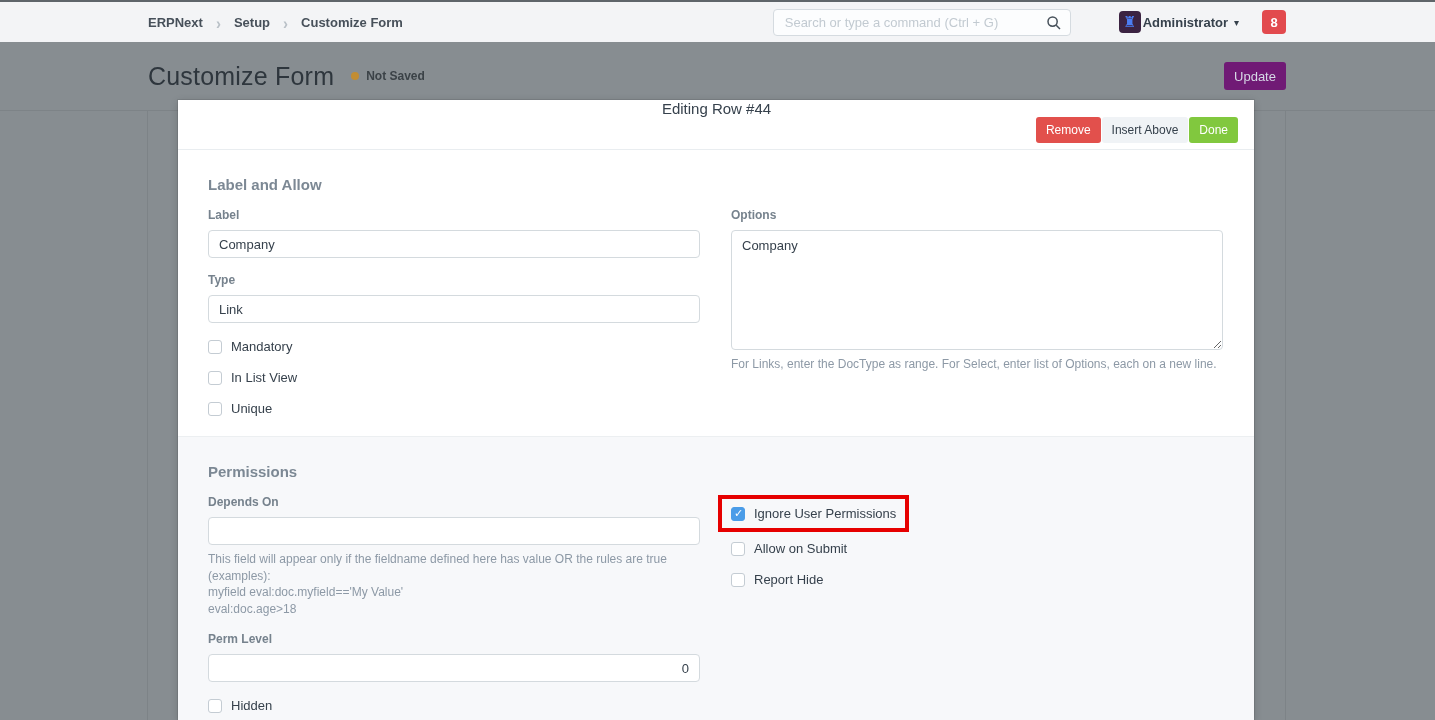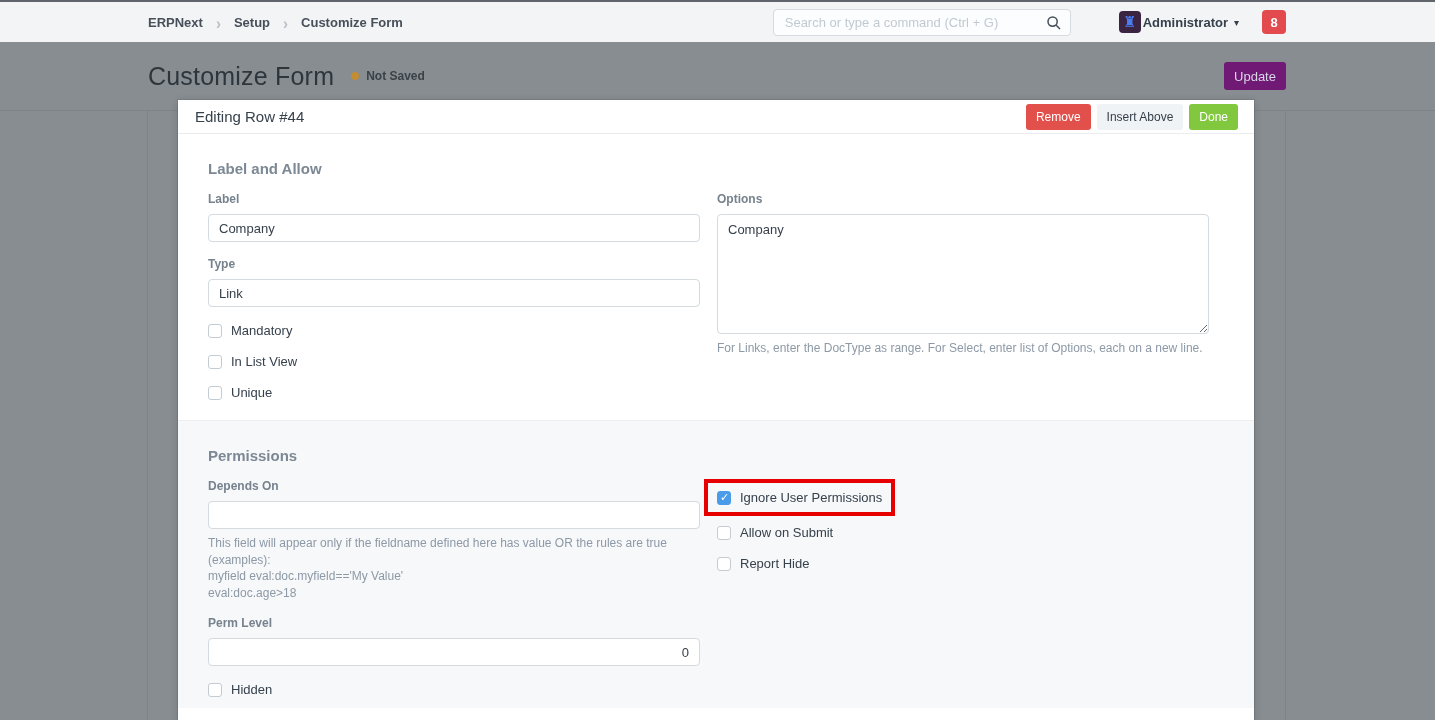--- a/index.html
+++ b/index.html
@@ -71,40 +71,40 @@
   .v-line.left { left:147px; }
   .v-line.right { left:1285px; }
 
   
   .panel {
     position:absolute; left:178px; top:100px; width:1076px; height:620px;
     background:#fff; z-index:5;
     box-shadow:0 0 0 1px rgba(0,0,0,.08), 0 2px 8px rgba(0,0,0,.18);
   }
   .panel-head {
-    height:34px; display:flex; align-items:center;
-    padding:0 16px 0 17px; border-bottom:1px solid #e9edf0;
+    height:50px; display:flex; align-items:center;
+    padding:0 16px 0 17px; border-bottom:1px solid #e9edf0;flex-direction:column;
   }
   .panel-title { font-size:15px; color:#36414c; }
-  .panel-actions { margin-left:auto; display:flex; gap:6px; }
+  .panel-actions { margin-left:auto; display:flex; gap:1px; }
   .panel-actions button {
     border:none; border-radius:3px; font-size:12px;
     padding:6px 10px; cursor:pointer;
     font-family:"Liberation Sans","DejaVu Sans",sans-serif;
   }
   .btn-remove { background:#e2504c; color:#fff; }
   .btn-insert { background:#f0f3f6; color:#36414c; }
   .btn-done   { background:#81c83e; color:#fff; }
 
   .section { padding:26px 30px 0 30px; }
   .sec-white { height:286px; }
   .sec-gray  { height:288px; background:#f7f8fa; border-top:1px solid #eceff1; }
   .section h2 { font-size:15px; font-weight:bold; color:#7c8894; }
 
-  .cols { display:flex; gap:17px; }
+  .cols { display:flex; gap:31px; }
   .col { width:492px; }
 
   .field-label {
     display:block; font-size:12px; font-weight:bold; color:#76828d;
     margin-top:15px;
   }
   .txt-input {
     display:block; width:100%; height:28px; margin-top:8px;
     border:1px solid #d4dade; border-radius:4px;
     padding:0 10px; font-size:13px; color:#36414c; background:#fff; outline:none;

